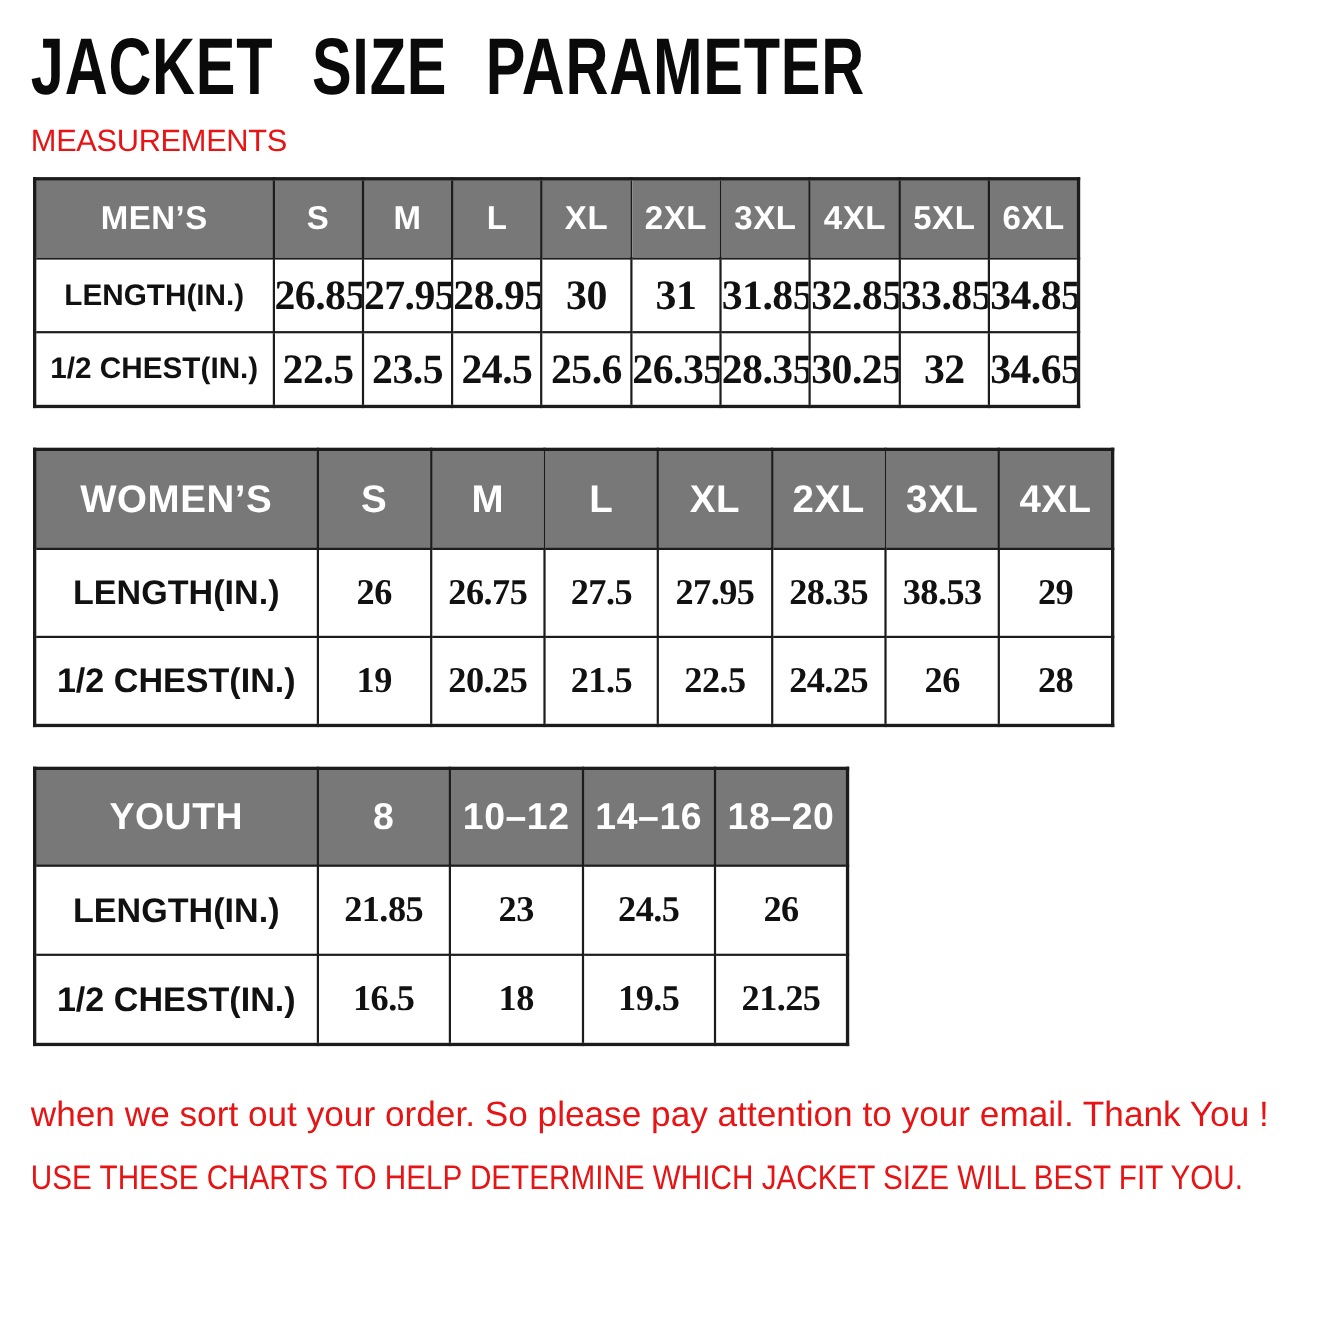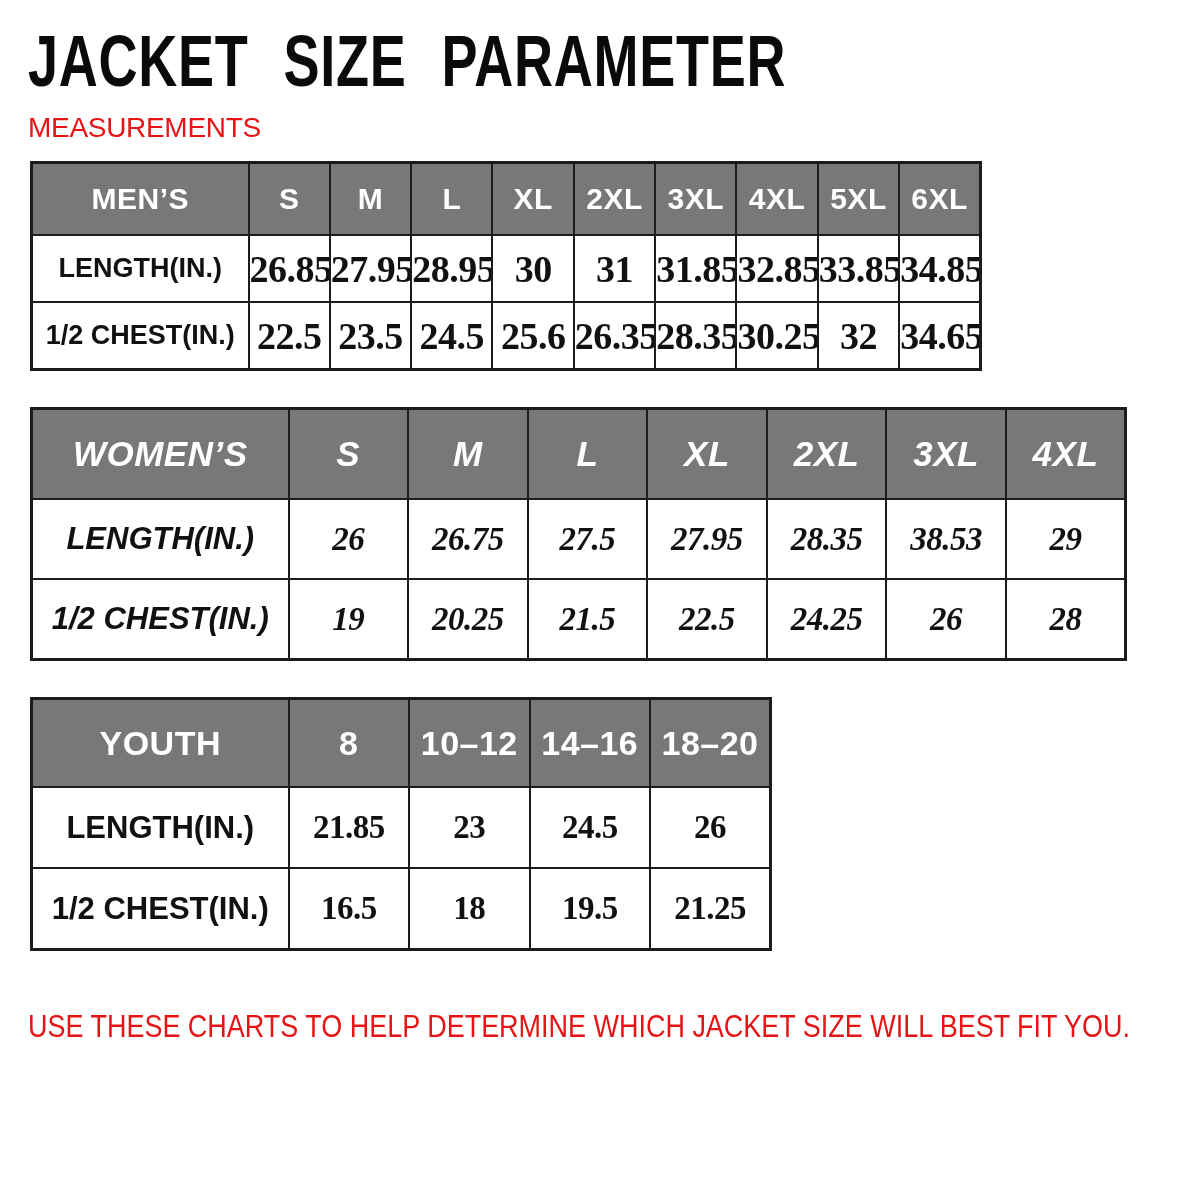--- a/index.html
+++ b/index.html
@@ -73,21 +73,21 @@
 
   
   .tbl-mens{width:952px;}
   .tbl-mens col.col-label{width:217px;}
   .tbl-mens th{height:70px;font-size:30px;}
   .tbl-mens td{height:65px;}
   .tbl-mens td.row-label{font-size:27px;}
   .tbl-mens td.num{font-size:38px;}
 
   
-  .tbl-womens{width:1097px;font-style:italic;}
+  .tbl-womens{width:983px;}
   .tbl-womens col.col-label{width:257px;}
   .tbl-womens th{height:88px;font-size:35px;}
   .tbl-womens td{height:78px;}
   .tbl-womens td.row-label{font-size:31px;}
   .tbl-womens td.num{font-size:33px;}
 
   
   .tbl-youth{width:742px;}
   .tbl-youth col.col-label{width:257px;}
   .tbl-youth th{height:86px;font-size:34px;}
@@ -261,16 +261,17 @@
             <td class="num">16.5</td>
             <td class="num">18</td>
             <td class="num">19.5</td>
             <td class="num">21.25</td>
           </tr>
         </tbody>
       </table>
     </div>
 
   <div class="footer-para1">
+    <div>when we sort out your order. So please pay attention to your email. Thank You !</div>
   </div>
 
   <div class="footer-para2">USE THESE CHARTS TO HELP DETERMINE WHICH JACKET SIZE WILL BEST FIT YOU.</div>
 </div>
 
 </body></html>

